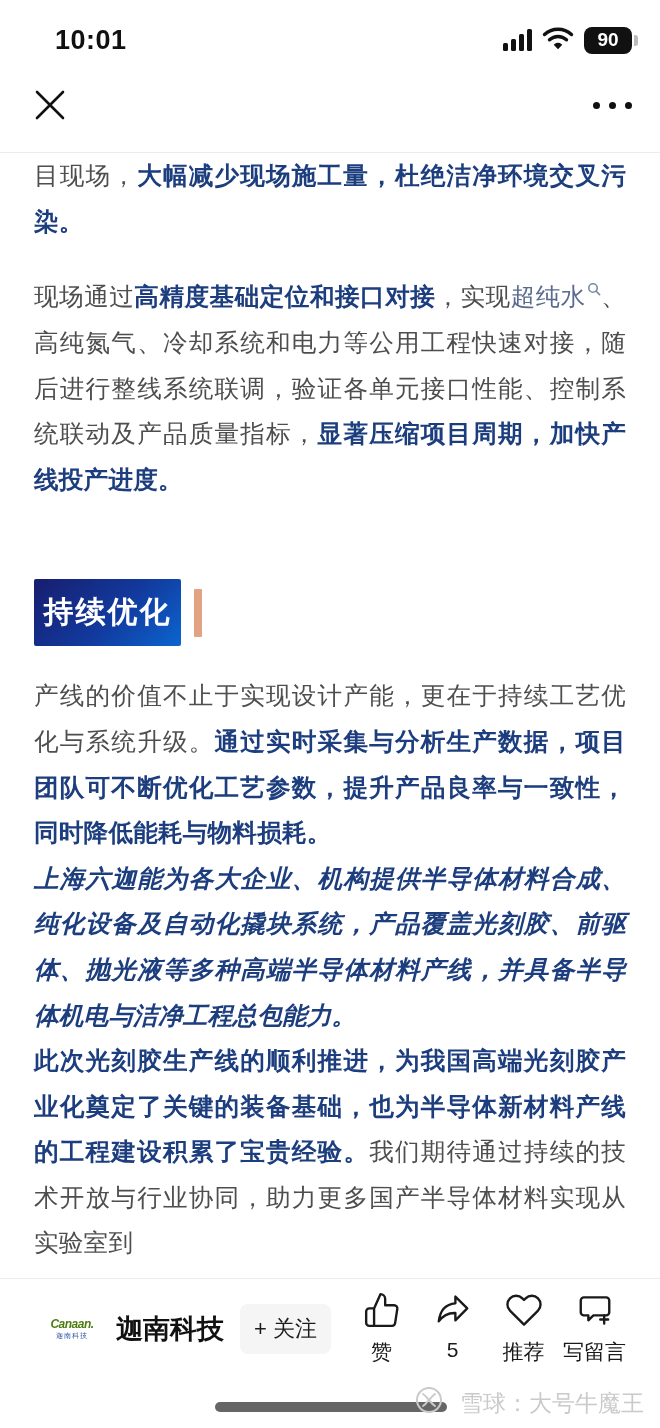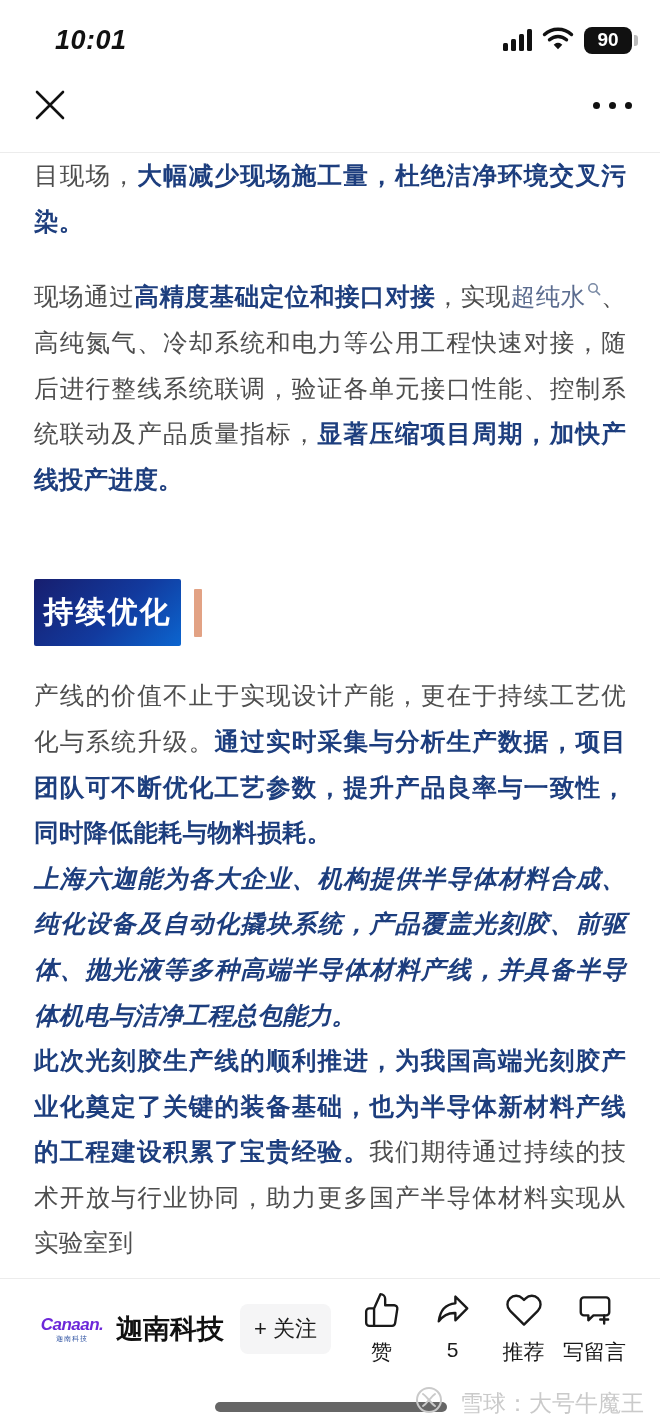--- a/index.html
+++ b/index.html
@@ -1,21 +1,21 @@
 <!DOCTYPE html>
 <html><head>
 <meta charset="utf-8">
 <style>
   html,body{margin:0;padding:0;background:#fff;}
   body{font-family:"Liberation Sans","DejaVu Sans",sans-serif;-webkit-font-smoothing:antialiased;}
   .screen{position:relative;width:660px;height:1428px;background:#ffffff;overflow:hidden;margin:0 auto;}
 
   
   .status-bar{position:absolute;top:18px;left:0;right:0;height:44px;display:flex;align-items:center;justify-content:space-between;padding:0 22px 0 55px;box-sizing:border-box;}
-  .status-time{font-size:27px;font-weight:700;color:#111;letter-spacing:.5px;font-style:italic;}
+  .status-time{font-size:27px;font-weight:700;color:#111;letter-spacing:.5px;}
   .status-right{display:flex;align-items:center;gap:10px;}
   .sig{display:flex;align-items:flex-end;gap:3px;height:22px;}
   .sig i{display:block;width:5px;background:#111;border-radius:1.5px;}
   .sig i:nth-child(1){height:8px;}.sig i:nth-child(2){height:12px;}
   .sig i:nth-child(3){height:17px;}.sig i:nth-child(4){height:22px;}
   .battery{position:relative;display:flex;align-items:center;}
   .battery .cell{width:48px;height:27px;background:#111;border-radius:8px;color:#fff;font-size:19px;font-weight:700;display:flex;align-items:center;justify-content:center;}
   .battery .cap{width:4px;height:11px;background:#bbb;border-radius:0 3px 3px 0;margin-left:2px;}
 
   
@@ -35,21 +35,21 @@
   .badge{width:147px;height:67px;flex:0 0 147px;background:linear-gradient(135deg,#171e6e 0%,#123a9e 55%,#0b65cf 100%);color:#fff;font-size:30px;font-weight:700;display:flex;align-items:center;justify-content:center;letter-spacing:2px;border-radius:2px;}
   .accent-bar{width:8px;height:48px;background:#e2a284;margin:0 12px 0 13px;border-radius:1px;flex:0 0 8px;}
   .section-sub{font-size:29px;font-weight:600;color:#2a72bd;letter-spacing:1px;white-space:nowrap;}
   .p3{margin-top:0;}
   .p4{margin-top:46px;font-style:italic;}
   .p5{margin-top:55px;}
 
   
   .bottom-bar{position:absolute;top:1278px;left:0;right:0;height:100px;border-top:1px solid #ececec;display:flex;align-items:center;padding:0 30px 0 36px;box-sizing:border-box;background:#fff;}
   .brand-logo{width:72px;flex:0 0 72px;display:flex;flex-direction:column;align-items:center;line-height:1;}
-  .brand-logo .logo-main{color:#6d28d9;font-weight:700;font-style:italic;font-size:17px;letter-spacing:-.5px;}
+  .brand-logo .logo-main{color:#4d7c0f;font-weight:700;font-style:italic;font-size:12px;letter-spacing:-.5px;}
   .brand-logo .logo-sub{color:#2a4fa0;font-size:7px;margin-top:2px;letter-spacing:1px;}
   .publisher-name{font-size:27px;font-weight:700;color:#111;margin-left:8px;white-space:nowrap;}
   .follow-btn{margin-left:16px;background:#f5f5f6;border:none;border-radius:8px;padding:10px 14px;font-size:22px;color:#1b1b1b;font-family:inherit;cursor:pointer;white-space:nowrap;}
   .bar-spacer{flex:1;}
   .actions{display:flex;align-items:flex-start;}
   .action{width:71px;display:flex;flex-direction:column;align-items:center;cursor:pointer;}
   .action svg{width:38px;height:38px;}
   .action .lbl{font-size:21px;color:#1a1a1a;margin-top:5px;white-space:nowrap;}
 
   

